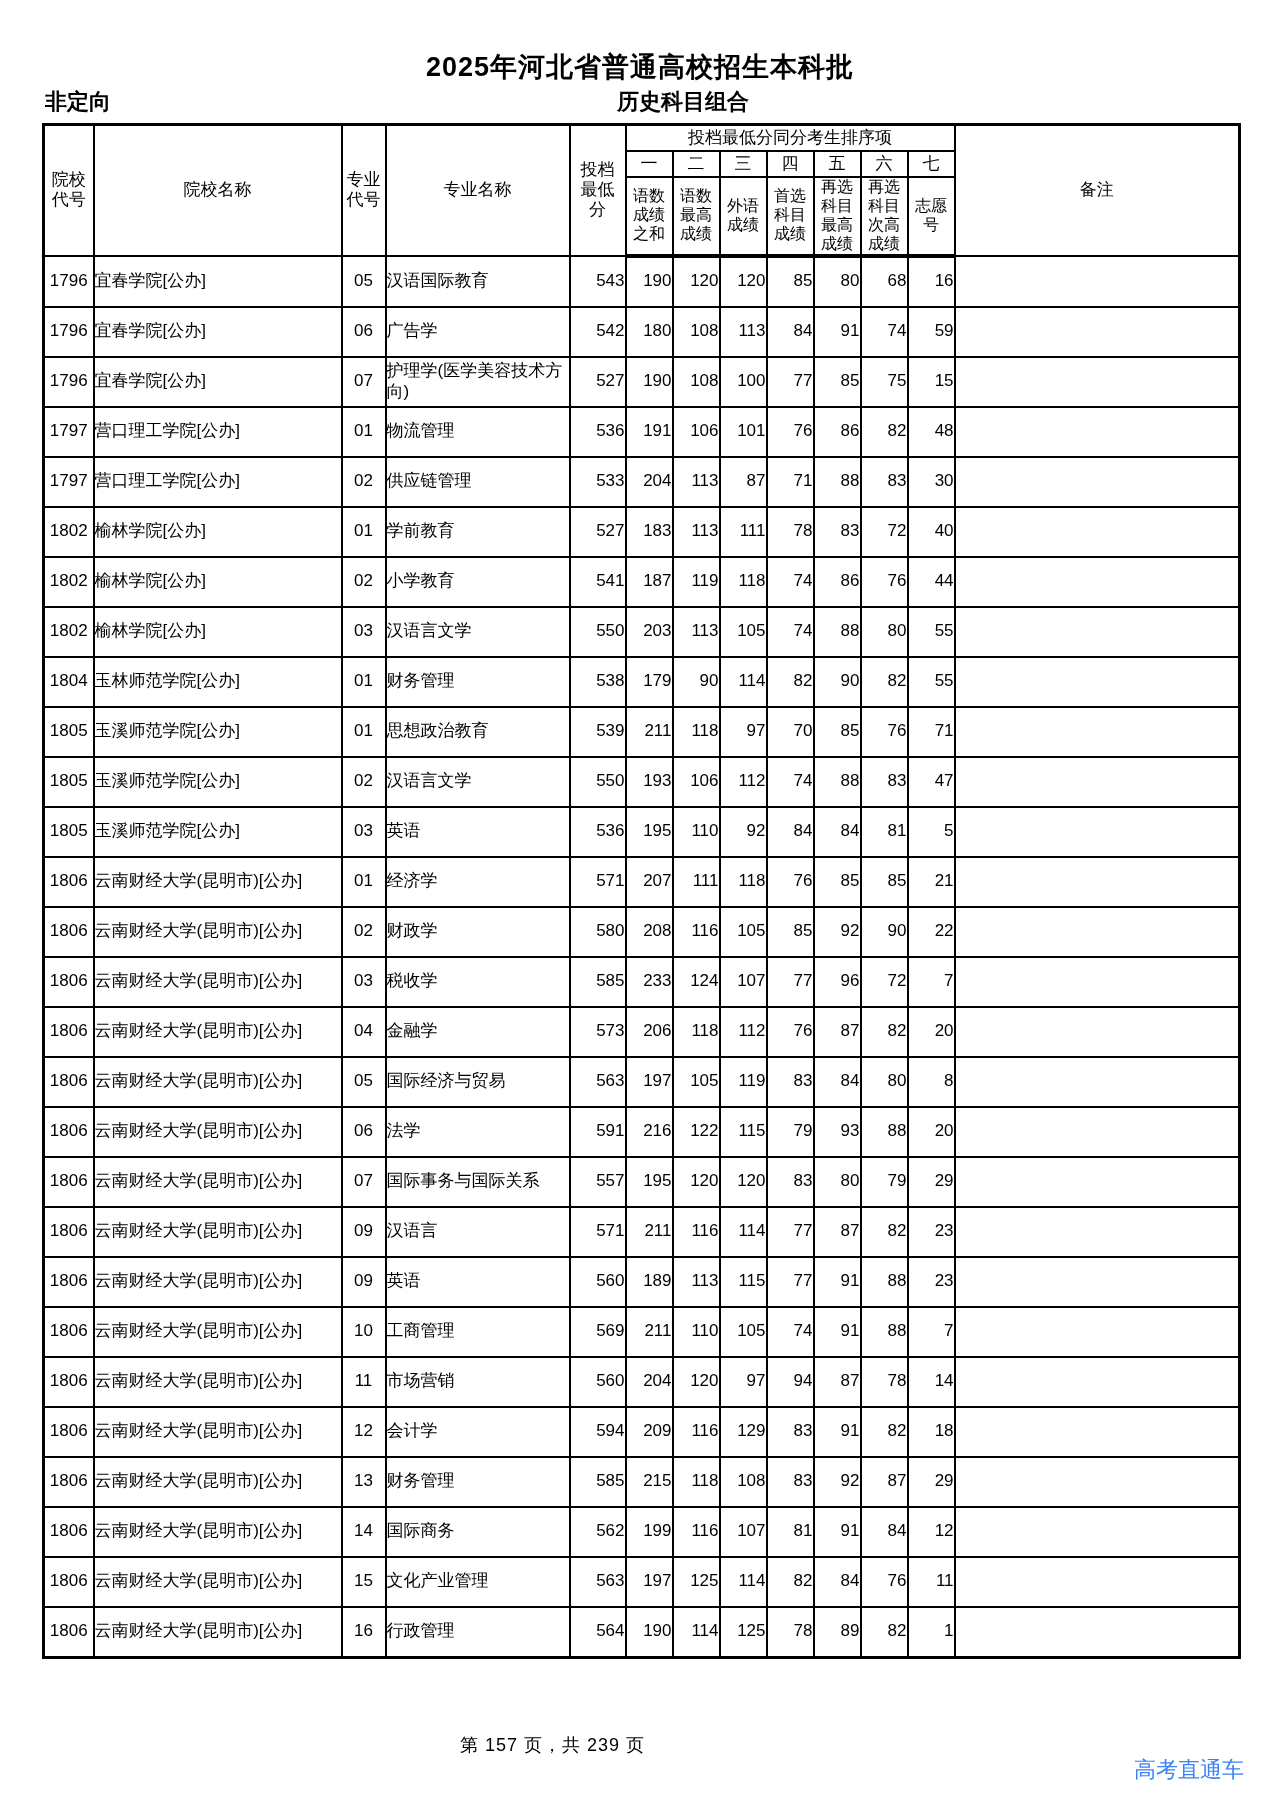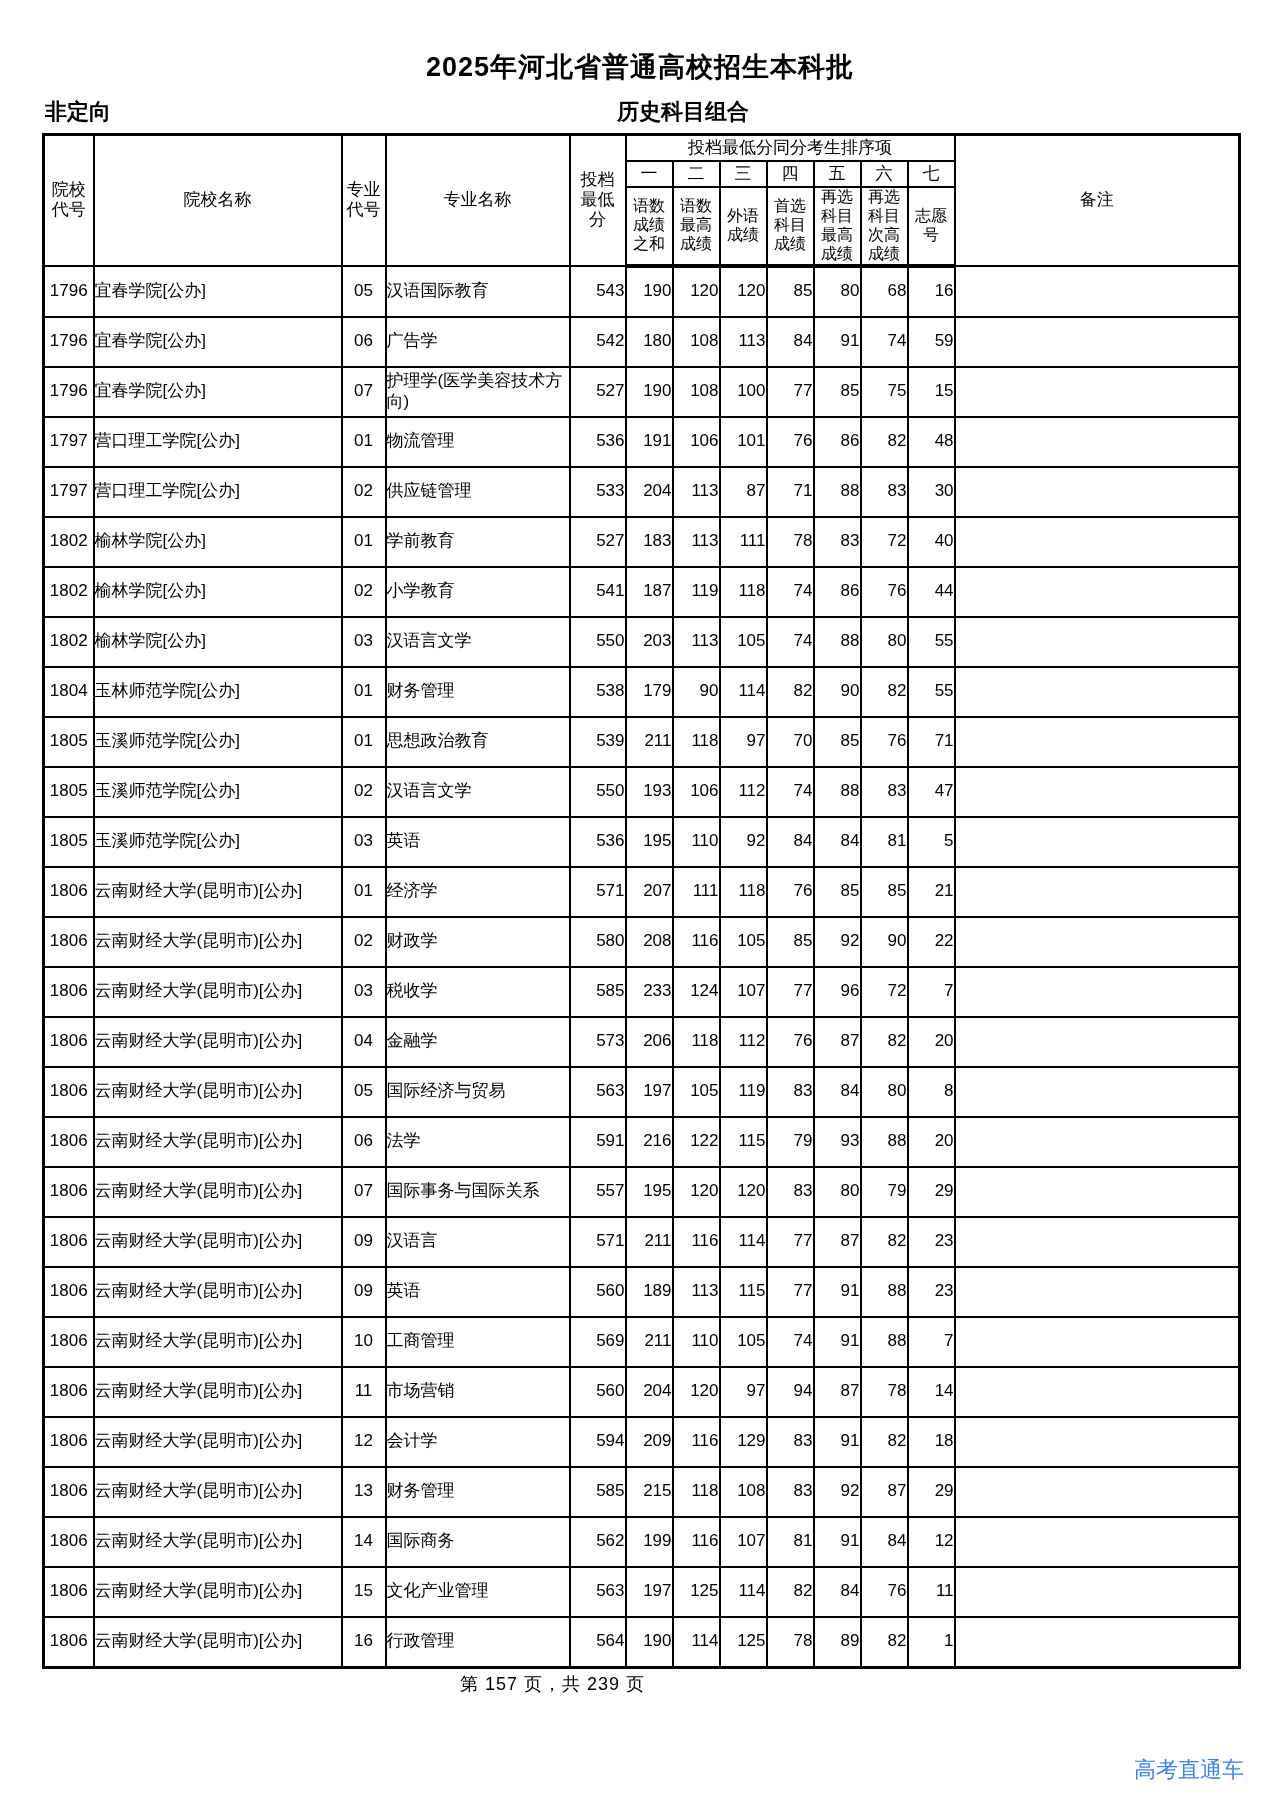--- a/index.html
+++ b/index.html
@@ -14,21 +14,20 @@
     text-align:center;
     margin-top:48px;
     font-size:27px;
     font-weight:bold;
     line-height:39px;
     letter-spacing:1px;
   }
   .section-row{
     position:relative;
     height:34px;
-    margin-top:10px;
   }
   .section-row .left-label{
     position:absolute;left:45px;top:0;
     font-size:22px;font-weight:bold;
   }
   .section-row .right-label{
     position:absolute;left:617px;top:0;
     font-size:22px;font-weight:bold;
   }
   table.adm{
@@ -64,21 +63,21 @@
   tbody tr td{border-top:3px solid #000;}
   td.col0{text-align:center;margin-left:39px;}
   td.col1{text-align:left;padding-left:5px;}
   td.col2{text-align:center;}
   td.col3{text-align:left;padding-left:5px;}
   td.col4,td.col5,td.col6,td.col7,td.col8,td.col9,td.col10,td.col11{
     text-align:right;padding-right:6px;
   }
   .page-footer{
     position:absolute;
-    left:460px;top:1672px;
+    left:460px;top:1733px;
     font-size:18px;
     letter-spacing:1px;
   }
   .watermark{
     position:absolute;
     right:36px;top:1755px;
     font-size:22px;
   }
 </style>
 </head>

